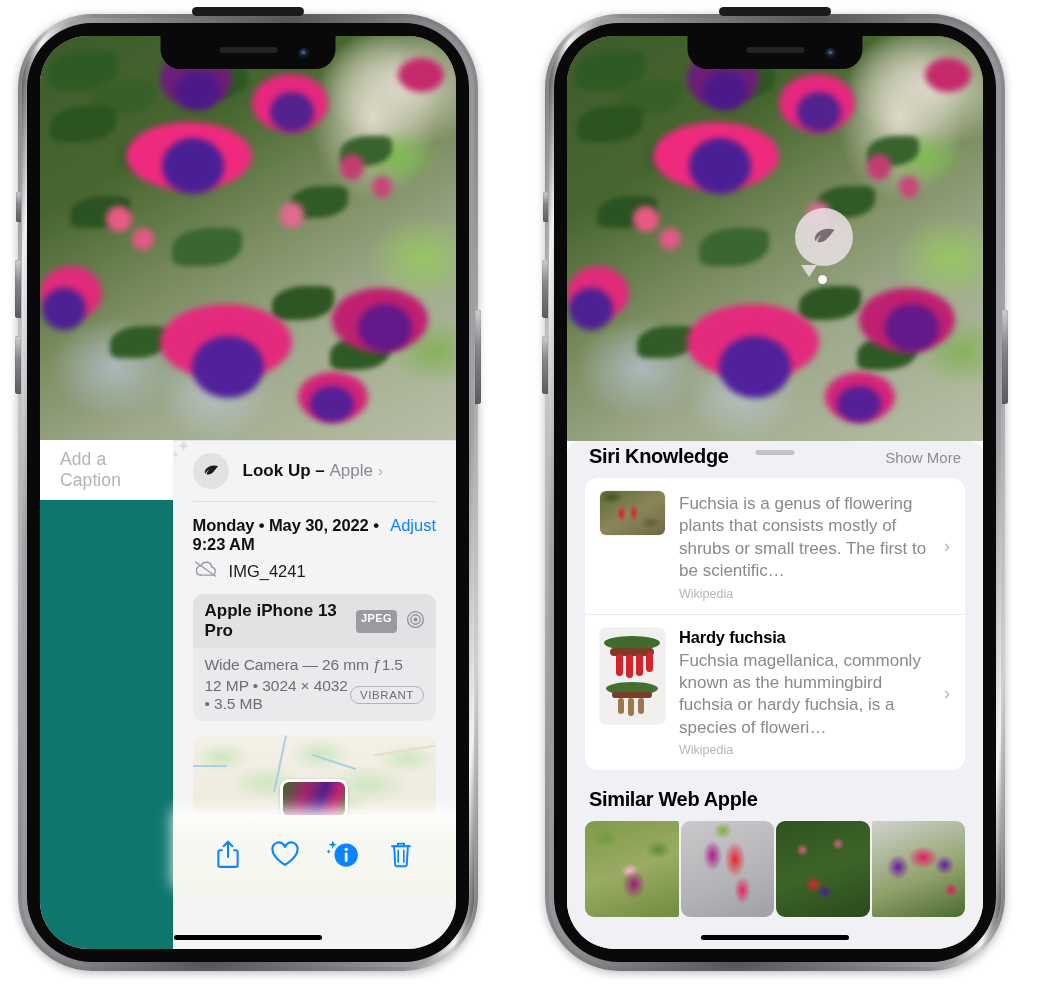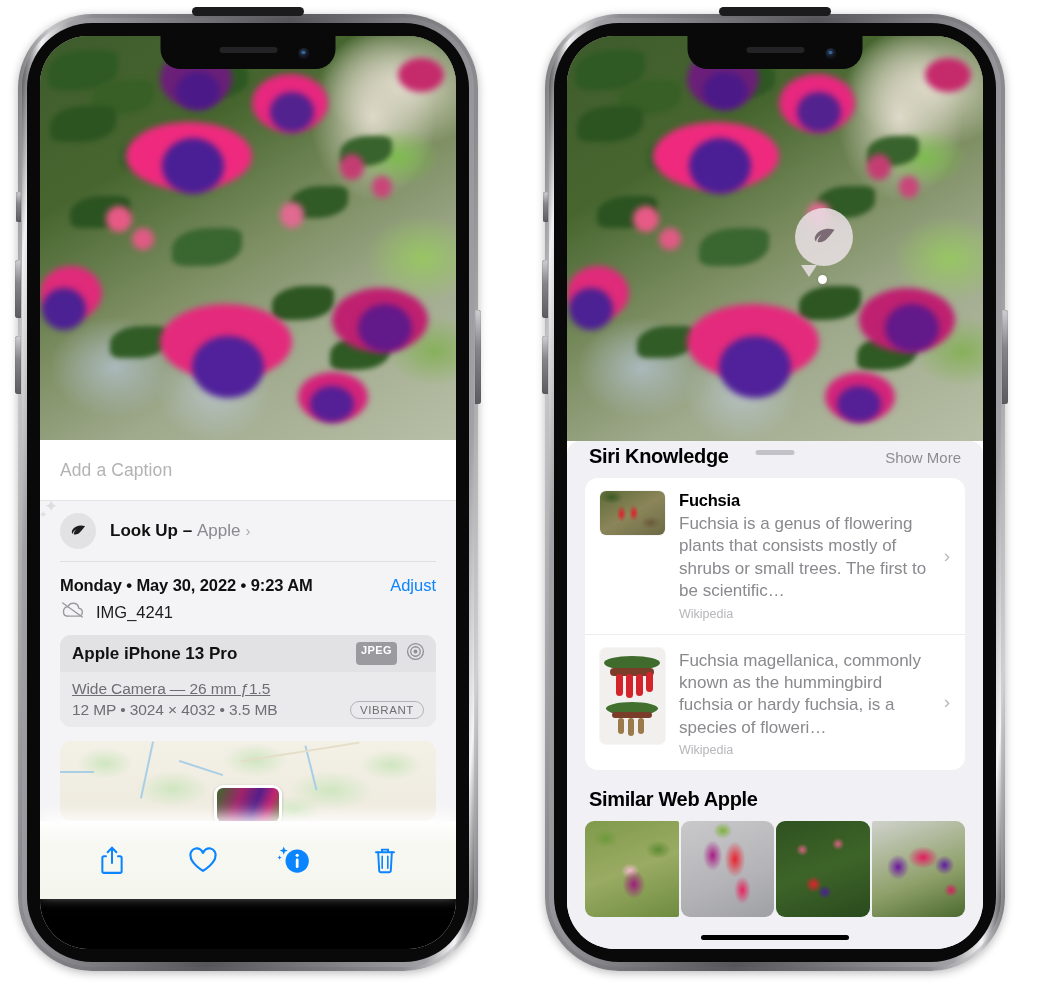--- a/index.html
+++ b/index.html
@@ -65,22 +65,22 @@
       radial-gradient(ellipse 90px 120px at 80% 20%, rgba(226,220,205,.95), transparent 70%),
       radial-gradient(ellipse 120px 90px at 88% 12%, rgba(234,228,214,.95), transparent 70%),
       radial-gradient(ellipse 90px 70px at 18% 82%, rgba(176,190,200,.85), transparent 72%),
       radial-gradient(ellipse 80px 70px at 42% 88%, rgba(186,198,206,.8), transparent 72%),
       linear-gradient(150deg,#3e5c2c 0%,#47662f 28%,#7e8f63 52%,#9fa98c 70%,#b7bfa6 100%);
   }
   .blob{position:absolute;border-radius:50%;filter:blur(3px);}
   .leafblob{position:absolute;border-radius:55% 20% 55% 20%;filter:blur(2.5px);}
 
   
-  .sheet{position:absolute;left:0;right:0;top:404px;bottom:0;background:#000000;
-         display:flex;flex-direction:column;}
+  .sheet{position:absolute;left:0;right:0;top:404px;bottom:0;background:#0f766e;
+         display:flex;flex-direction:row;}
   .caption-row{height:60px;display:flex;align-items:center;padding:0 20px;background:#fff;}
   .caption-placeholder{font-size:17.5px;color:#b3b3b6;letter-spacing:.1px;}
   .lookup-section{background:#f4f4f6;border-top:1px solid #e4e4e7;}
   .lookup-row{height:60px;display:flex;align-items:center;padding:0 20px;position:relative;}
   .leafchip{width:36px;height:36px;border-radius:50%;background:#e2e2e5;
             display:flex;align-items:center;justify-content:center;position:relative;}
   .sparkle{position:absolute;color:#dededf;font-size:15px;line-height:1;}
   .spark-a{left:4px;top:-3px;font-size:17px;}
   .spark-b{left:-1px;top:9px;font-size:10px;}
   .lookup-text{margin-left:14px;font-size:17px;font-weight:700;color:#111;}
@@ -97,21 +97,21 @@
   .fname{font-size:16.5px;color:#1c1c1e;}
 
   .camcard{margin:12px 20px 0 20px;border-radius:11px;overflow:hidden;background:#eaeaec;}
   .cam-head{display:flex;align-items:center;justify-content:space-between;
             padding:7px 11px 7px 12px;background:#e2e2e5;}
   .cam-name{font-size:17px;font-weight:700;color:#111;}
   .cam-head-right{display:flex;gap:9px;}
   .badge-jpeg{background:#9a9a9f;color:#fff;font-size:11px;font-weight:700;letter-spacing:.4px;
               padding:2px 5px;border-radius:4px;}
   .cam-body{padding:8px 12px 8px 12px;background:#eaeaec;}
-  .cam-line1{font-size:15.5px;color:#6e6e73;letter-spacing:-.1px;text-decoration:underline;}
+  .cam-line1{font-size:15.5px;color:#6e6e73;letter-spacing:-.1px;}
   .cam-line2row{display:flex;align-items:center;justify-content:space-between;margin-top:3px;}
   .cam-line2{font-size:15.5px;color:#6e6e73;letter-spacing:-.1px;}
   .badge-vibrant{border:1px solid #b3b3b8;color:#6e6e73;font-size:11.5px;letter-spacing:.6px;
                  padding:2px 9px;border-radius:10px;}
   .cam-exif{display:flex;align-items:center;background:#e2e2e5;padding:6px 12px;}
   .exif-item{flex:1;text-align:center;font-size:14px;color:#6e6e73;}
   .exif-item:first-child{text-align:left;}
   .exif-item:last-child{text-align:right;}
   .exif-sep{width:1px;height:13px;background:#bcbcc1;}
 
@@ -419,41 +419,41 @@
 
       <div class="sec-head">
         <span class="sec-title">Siri Knowledge</span>
         <span class="sec-action">Show More</span>
       </div>
 
       <div class="card">
         <div class="krow">
           <span class="kthumb t1"></span>
           <span class="ktext">
-            <span class="ktitle" style="display:block">Fuchsia</span>
             <span class="kdesc" style="display:block">Fuchsia is a genus of flowering plants that consists mostly of shrubs or small trees. The first to be scientific…</span>
             <span class="ksrc" style="display:block">Wikipedia</span>
           </span>
           <span class="kchev">›</span>
         </div>
         <div class="krow">
           <span class="kthumb t2">
             <span class="sprig" style="left:4px;top:8px;width:56px;height:14px;border-radius:50%;background:#3f6b2c;"></span>
             <span class="sprig" style="left:10px;top:20px;width:44px;height:8px;background:#7a3d2a;border-radius:4px;"></span>
             <span class="sprig" style="left:16px;top:26px;width:7px;height:22px;border-radius:4px;background:#d3242c;"></span>
             <span class="sprig" style="left:26px;top:26px;width:7px;height:24px;border-radius:4px;background:#d3242c;"></span>
             <span class="sprig" style="left:36px;top:26px;width:7px;height:22px;border-radius:4px;background:#d3242c;"></span>
             <span class="sprig" style="left:46px;top:24px;width:7px;height:20px;border-radius:4px;background:#d3242c;"></span>
             <span class="sprig" style="left:6px;top:54px;width:52px;height:13px;border-radius:50%;background:#44702f;"></span>
             <span class="sprig" style="left:12px;top:64px;width:40px;height:6px;background:#7a3d2a;border-radius:3px;"></span>
             <span class="sprig" style="left:18px;top:70px;width:6px;height:16px;border-radius:3px;background:#9a7a4a;"></span>
             <span class="sprig" style="left:28px;top:70px;width:6px;height:18px;border-radius:3px;background:#9a7a4a;"></span>
             <span class="sprig" style="left:38px;top:70px;width:6px;height:16px;border-radius:3px;background:#9a7a4a;"></span>
           </span>
           <span class="ktext">
+            <span class="ktitle" style="display:block">Hardy fuchsia</span>
             <span class="kdesc" style="display:block">Fuchsia magellanica, commonly known as the hummingbird fuchsia or hardy fuchsia, is a species of floweri…</span>
             <span class="ksrc" style="display:block">Wikipedia</span>
           </span>
           <span class="kchev">›</span>
         </div>
       </div>
 
       <div class="sec-head" style="padding-top:18px;padding-bottom:8px;">
         <span class="sec-title">Similar Web Apple</span>
       </div>

